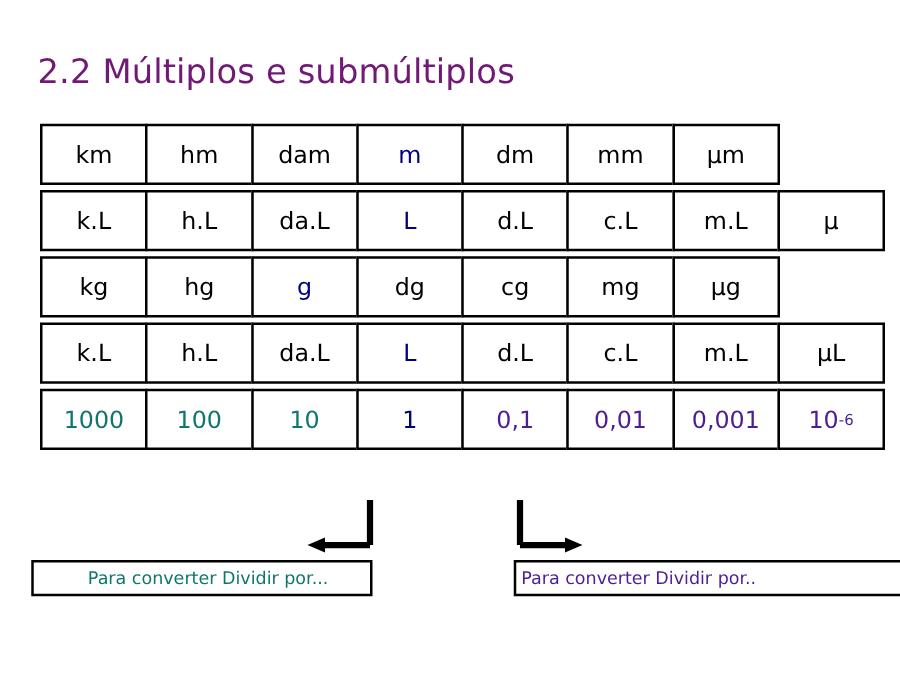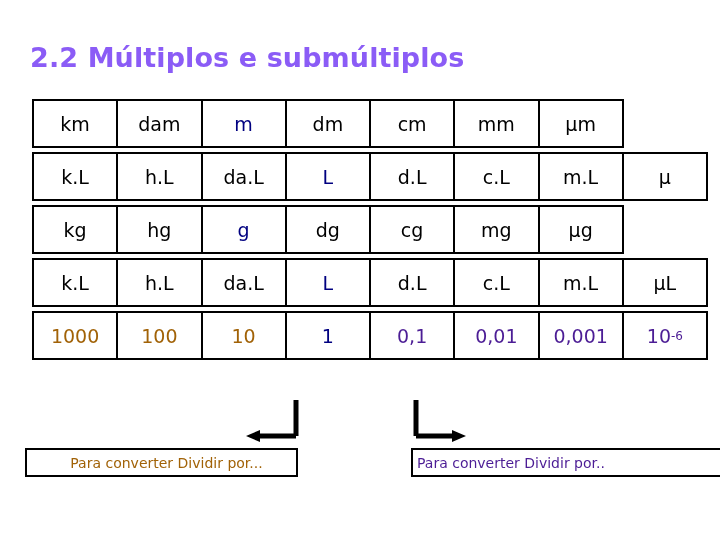--- a/index.html
+++ b/index.html
@@ -22,22 +22,22 @@
     height: 540px;
   }
 
   
   #slide-title {
     position: absolute;
     left: 30px;
     top: 41px;
     font-size: 27px;
     line-height: 34px;
-    color: #8b5cf6;
-    font-weight: bold;
+    color: #701a75;
+    font-weight: normal;
     letter-spacing: 0.1px;
     white-space: nowrap;
   }
 
   
   #unit-table {
     position: absolute;
     left: 15px;
     top: 99px;
     width: 690px;
@@ -71,21 +71,21 @@
   .unit-cell:first-child {
     margin-left: 0;
   }
 
   .num-row .unit-cell {
     font-size: 19px;
   }
 
   .c-black { color: #000000; }
   .c-blue  { color: #000080; }
-  .c-green { color: #a16207; }
+  .c-green { color: #0f766e; }
   .c-red   { color: #4c1d95; }
 
   .sup {
     font-size: 12px;
     vertical-align: super;
     line-height: 0;
   }
 
   
   #connectors {
@@ -126,24 +126,24 @@
 </head>
 <body>
 
 <div id="slide">
 
   <div id="slide-title">2.2 Múltiplos e submúltiplos</div>
 
   <div id="unit-table">
       <div class="unit-row">
         <div class="unit-cell c-black">km</div>
+        <div class="unit-cell c-black">hm</div>
         <div class="unit-cell c-black">dam</div>
         <div class="unit-cell c-blue">m</div>
         <div class="unit-cell c-black">dm</div>
-        <div class="unit-cell c-black">cm</div>
         <div class="unit-cell c-black">mm</div>
         <div class="unit-cell c-black">µm</div>
       </div>
       <div class="unit-row">
         <div class="unit-cell c-black">k.L</div>
         <div class="unit-cell c-black">h.L</div>
         <div class="unit-cell c-black">da.L</div>
         <div class="unit-cell c-blue">L</div>
         <div class="unit-cell c-black">d.L</div>
         <div class="unit-cell c-black">c.L</div>

